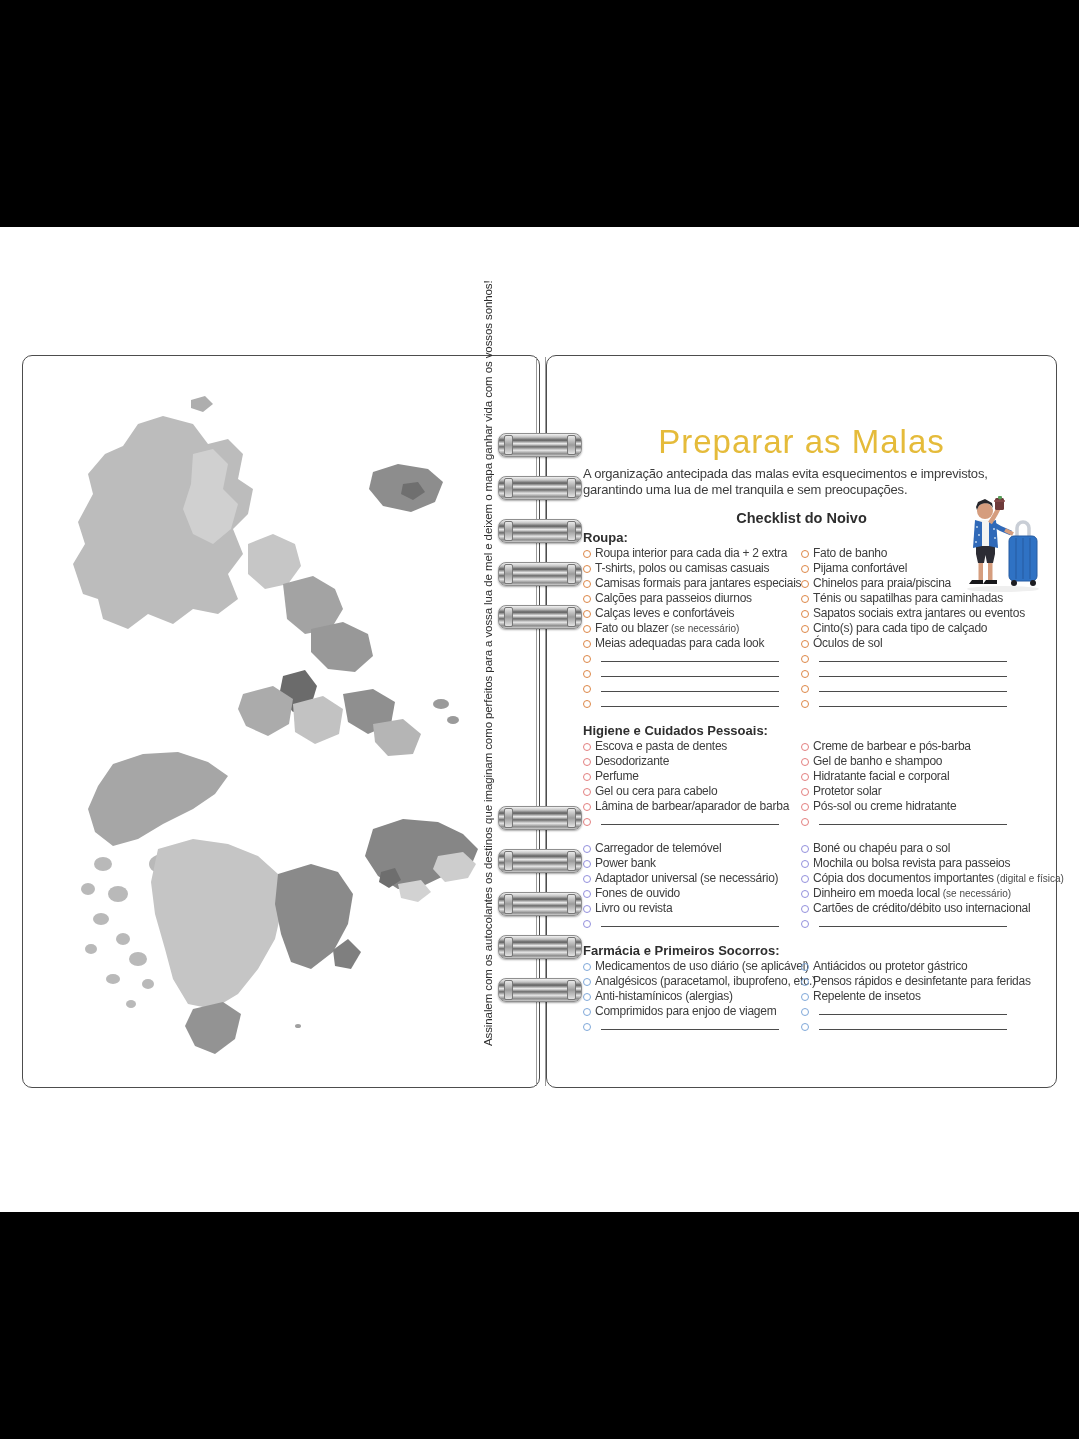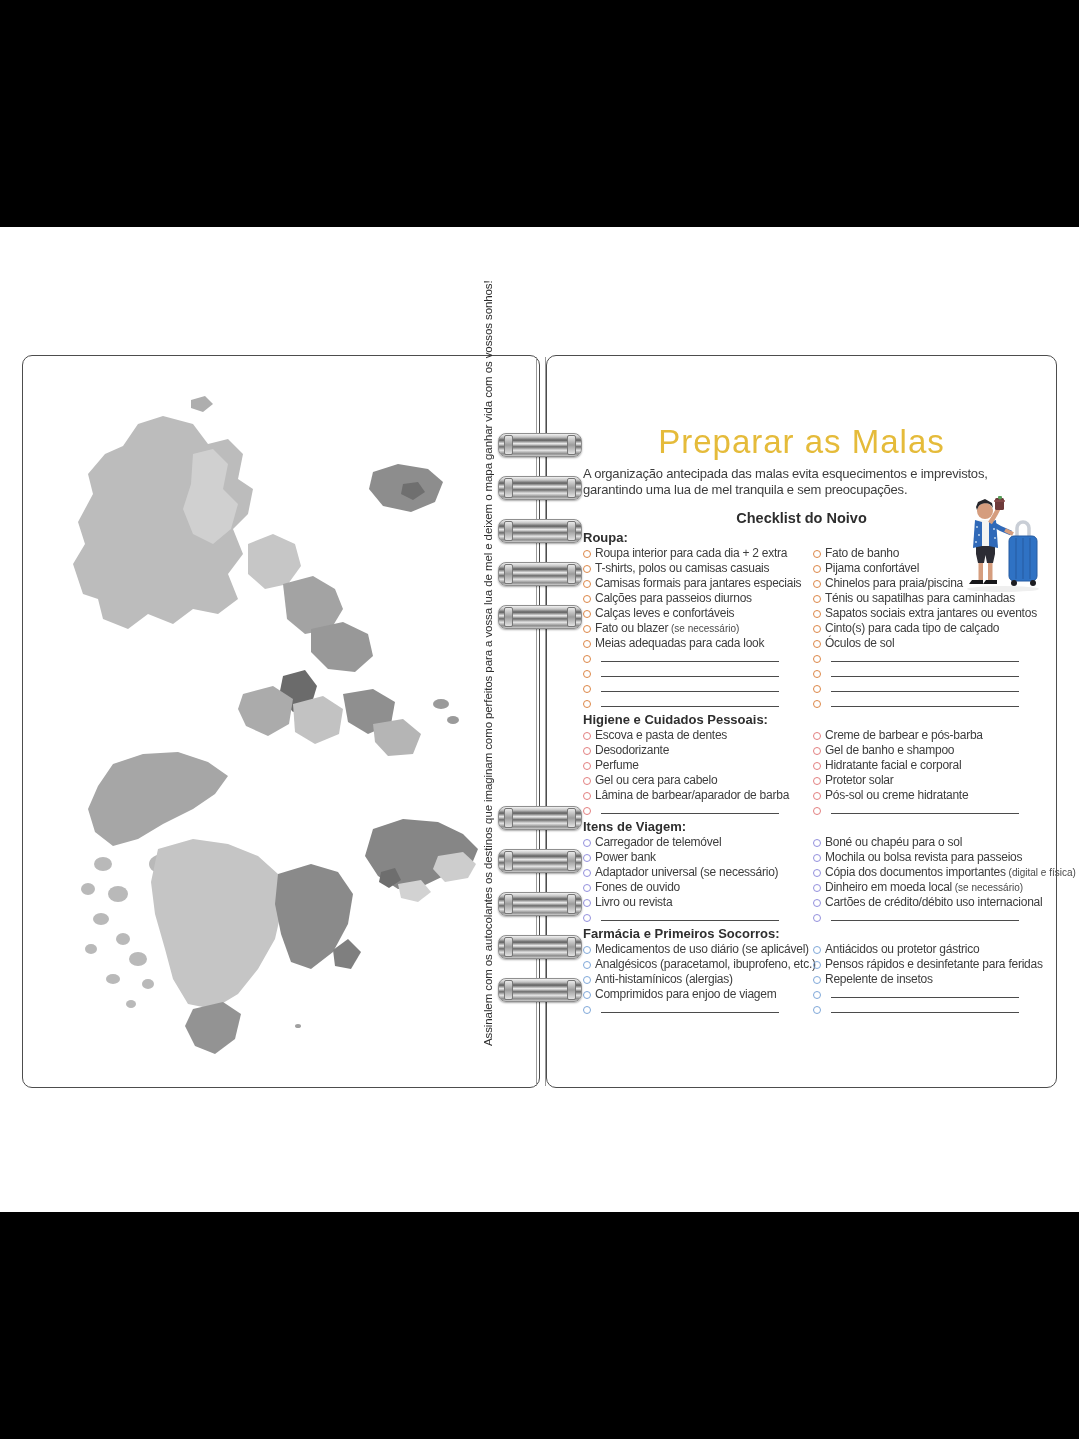--- a/index.html
+++ b/index.html
@@ -29,24 +29,24 @@
   .map-wrap{position:absolute;left:20px;top:38px;width:440px;height:680px;}
   .v-caption{position:absolute;left:459px;top:690px;width:628px;transform-origin:0 0;
              transform:rotate(-90deg);font-size:11.5px;color:#2d2d2d;white-space:nowrap;letter-spacing:-.1px;}
 
   
   .rp-inner{padding:66px 36px 0 36px;position:relative;}
   .title{font-size:33px;letter-spacing:1px;color:#e5bb3a;text-align:center;font-weight:400;line-height:40px;}
   .intro{margin-top:4px;font-size:13px;line-height:16px;color:#3d3d3d;width:448px;letter-spacing:-.2px;}
   .subtitle{margin-top:12px;text-align:center;font-size:14.5px;font-weight:700;color:#2e2e2e;}
   .sections{margin-top:4px;}
-  .section{margin-top:1px;}
+  .section{margin-top:12px;}
   .section:first-child{margin-top:2px;}
   .sec-heading{font-size:13px;font-weight:700;color:#2e2e2e;height:16px;}
-  .cols{display:grid;grid-template-columns:212px 1fr;column-gap:18px;}
+  .cols{display:grid;grid-template-columns:212px 1fr;column-gap:6px;}
   .item{display:flex;align-items:flex-start;height:15px;}
   .bullet{flex:none;width:6px;height:6px;border:1.6px solid #999;border-radius:50%;margin:3.5px 4px 0 0;}
   .label{font-size:12px;line-height:14.5px;color:#3d3d3d;letter-spacing:-.25px;white-space:nowrap;}
   .note{font-size:10px;color:#4a4a4a;letter-spacing:0;}
   .line{width:178px;height:10px;border-bottom:1.6px solid #4b4b4b;margin-left:6px;}
   .col-r .line{width:188px;}
   .illustration{position:absolute;left:398px;top:140px;width:102px;height:98px;}
 </style>
 </head>
 <body>
@@ -255,21 +255,20 @@
                   <span class="label">Pós-sol ou creme hidratante</span>
                 </div>
                 <div class="item">
                   <span class="bullet" style="border-color: rgb(227, 128, 128);"></span>
                   <span class="line"></span>
                 </div>
               </div>
             </div>
           </div>
           <div class="section">
-            <div class="sec-heading">Itens de Viagem:</div>
             <div class="cols">
               <div class="col">
                 <div class="item">
                   <span class="bullet" style="border-color: rgb(147, 144, 221);"></span>
                   <span class="label">Carregador de telemóvel</span>
                 </div>
                 <div class="item">
                   <span class="bullet" style="border-color: rgb(147, 144, 221);"></span>
                   <span class="label">Power bank</span>
                 </div>

